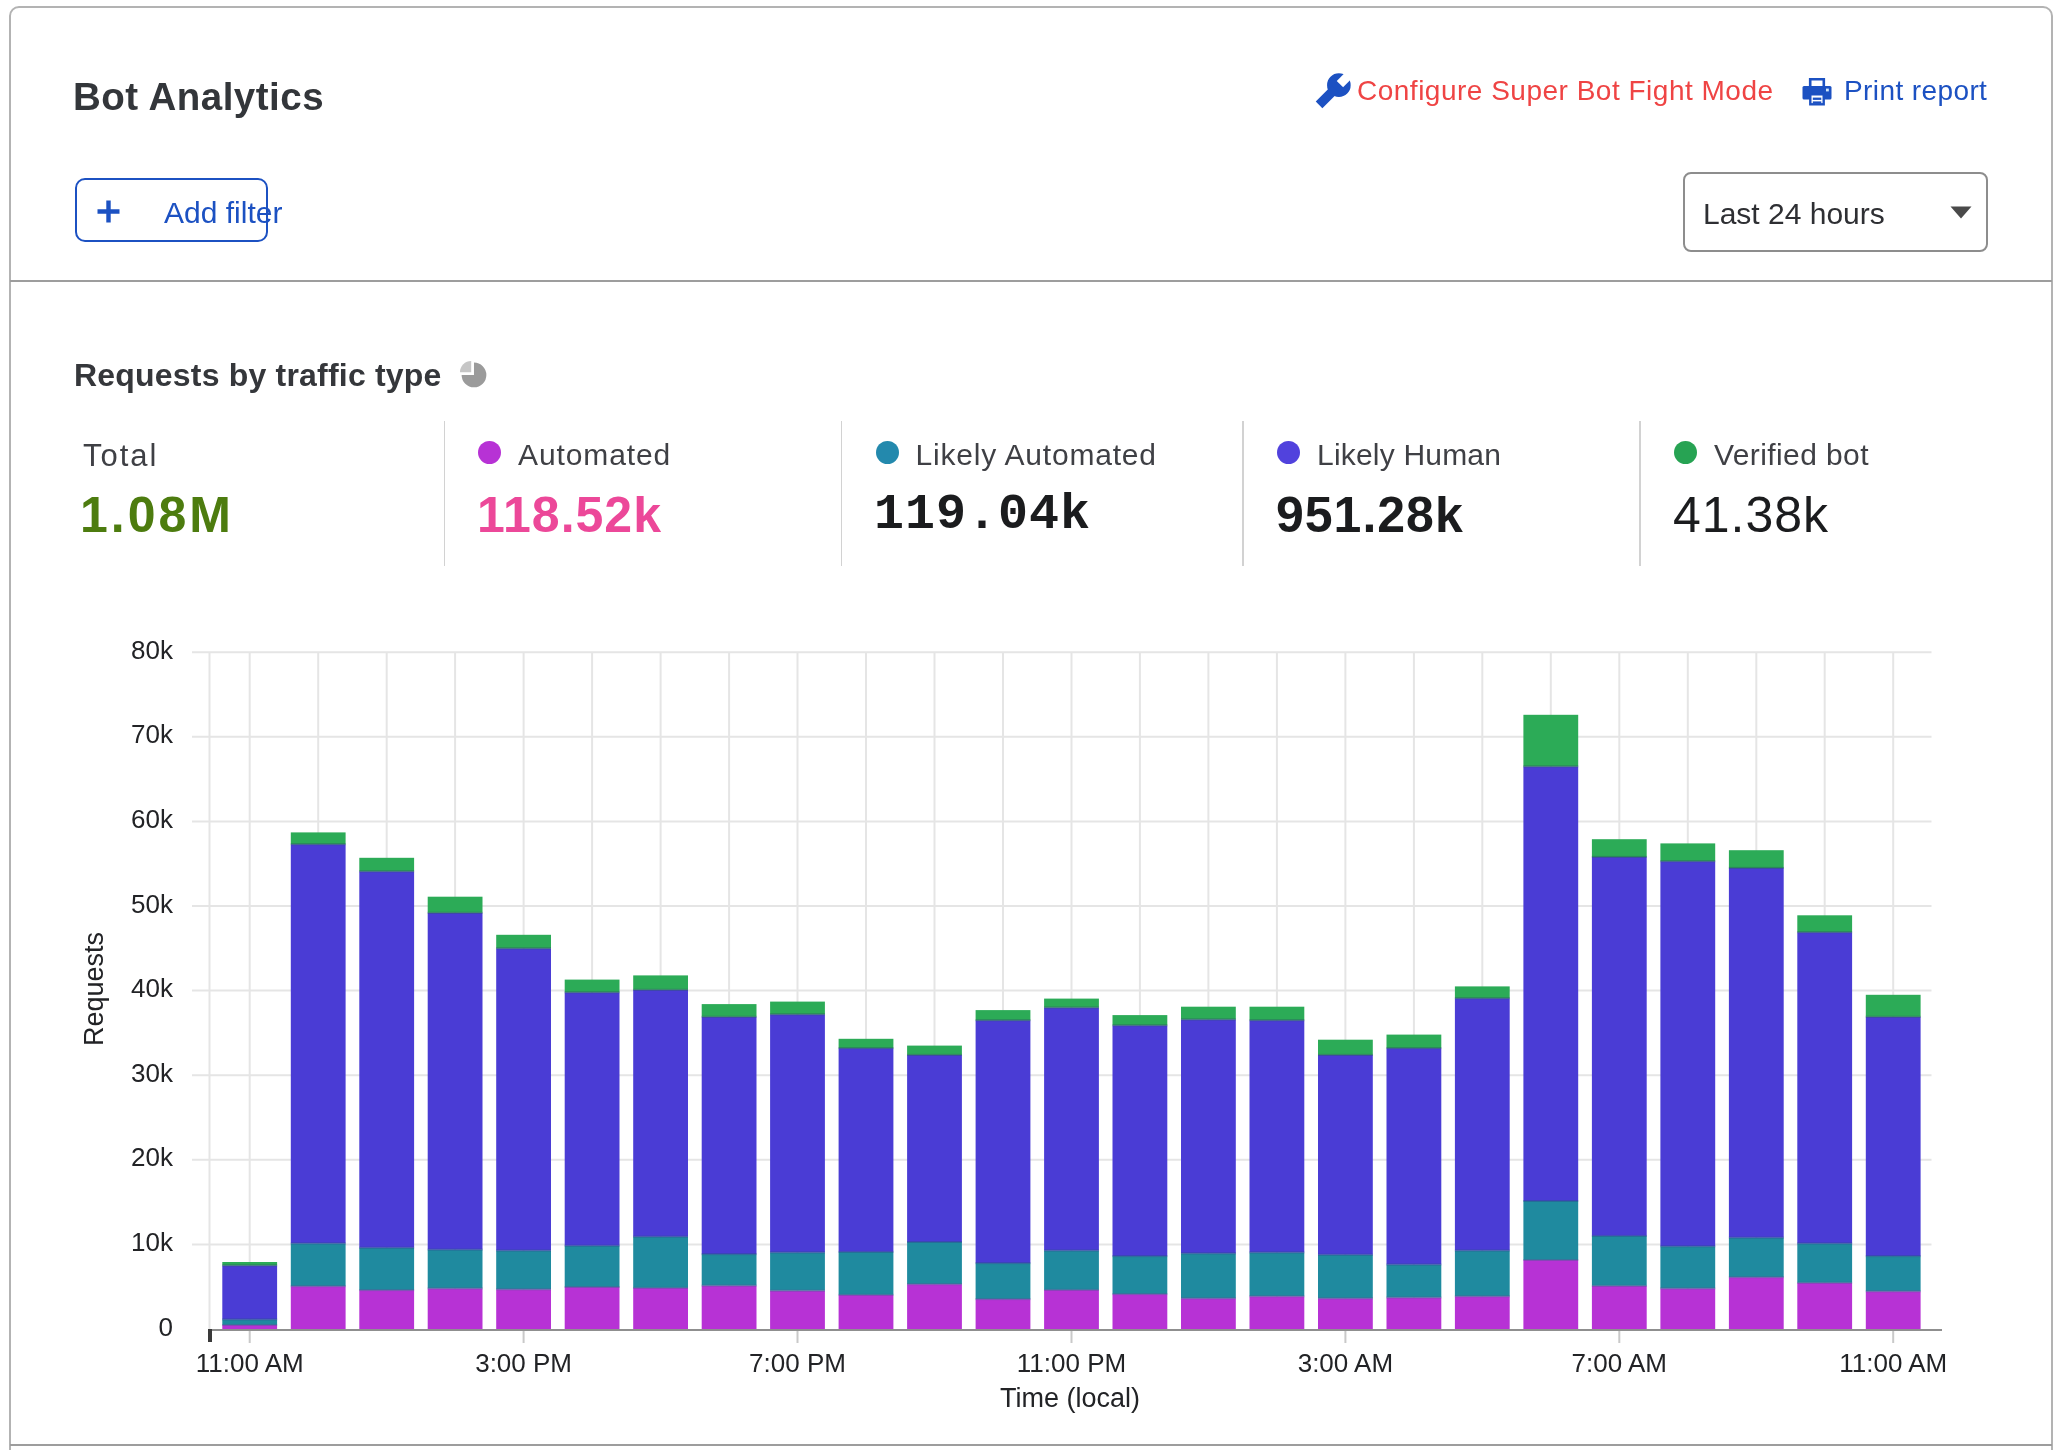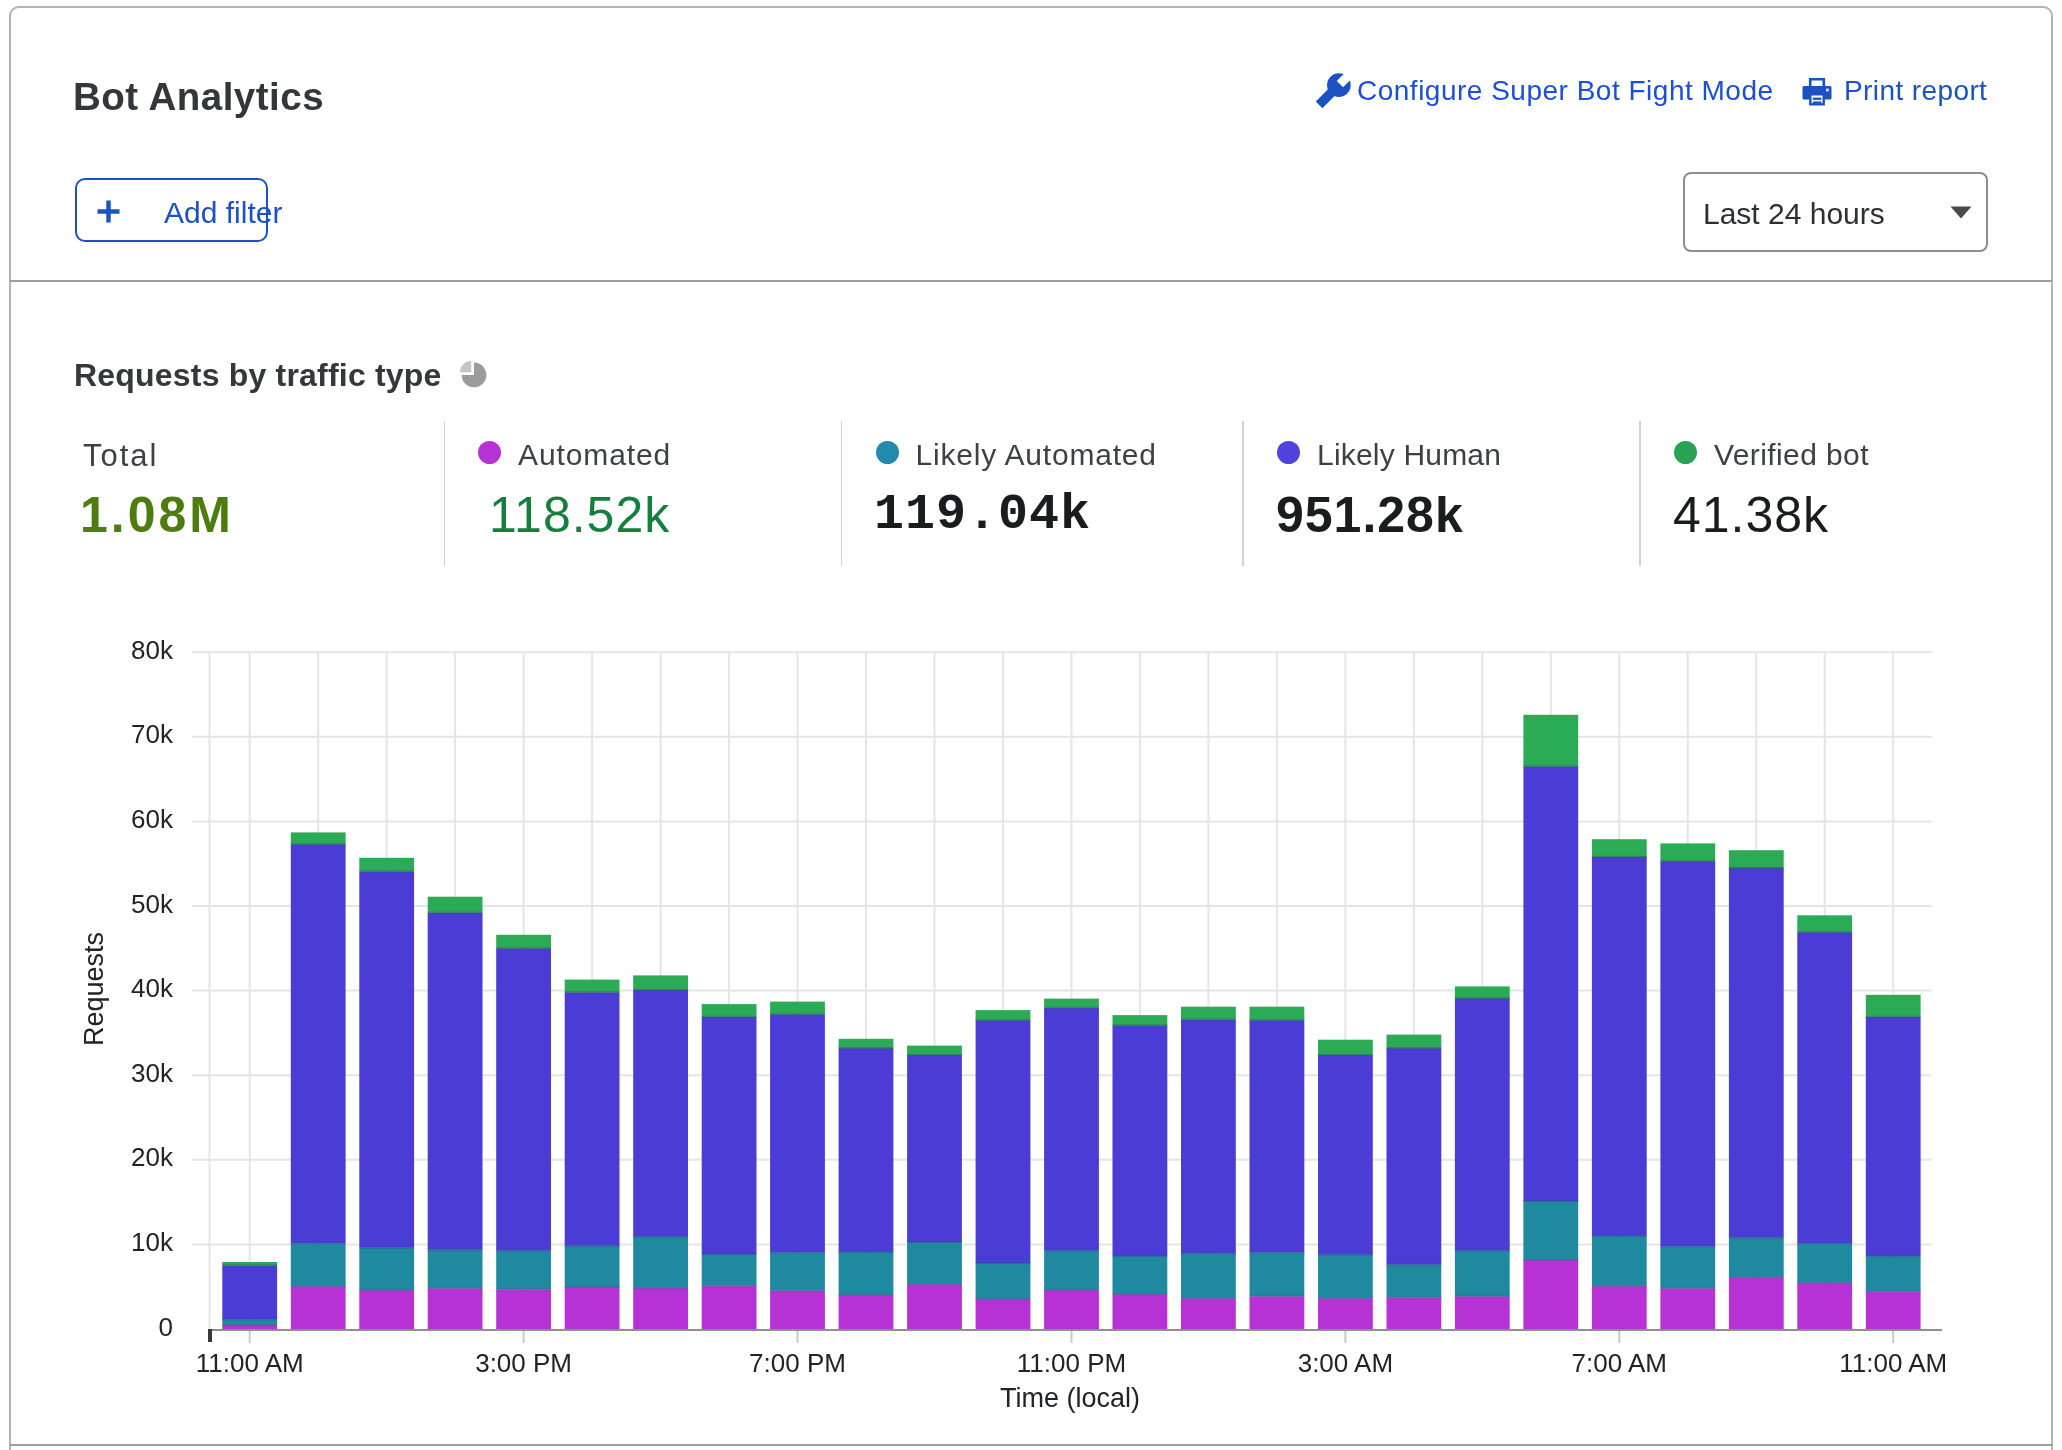--- a/index.html
+++ b/index.html
@@ -15,21 +15,21 @@
 
 <div class="abs" style="left:73px; top:75px; font-size:38.5px; font-weight:bold; color:#33363a; letter-spacing:0.5px;">Bot Analytics</div>
 
 <svg class="abs" style="left:1310px; top:69px;" width="42" height="42" viewBox="0 0 42 42">
  <g transform="translate(22.5,22.5) rotate(45)">
   <circle cx="0" cy="-9" r="11.8" fill="#1c51c2"></circle>
   <rect x="-4.5" y="-26" width="9" height="15.5" fill="#fff"></rect>
   <rect x="-4.7" y="-4" width="9.4" height="23" fill="#1c51c2"></rect>
  </g>
 </svg>
-<div class="abs" style="left:1357px; top:75px; font-size:28px; color:#1d4ed8; letter-spacing:0.5px;">Configure Super Bot Fight Mode</div>
+<div class="abs" style="left:1357px; top:75px; font-size:28px; color:#ef4444; letter-spacing:0.5px;">Configure Super Bot Fight Mode</div>
 <svg class="abs" style="left:1802px; top:78px;" width="30" height="28" viewBox="0 0 30 28">
  <rect x="8.2" y="1.2" width="13.6" height="9" fill="none" stroke="#1c51c2" stroke-width="2.6"></rect>
  <rect x="0.5" y="8" width="29" height="13.5" rx="1.5" fill="#1c51c2"></rect>
  <rect x="24" y="10.6" width="2.8" height="2.8" fill="#cfe6fa"></rect>
  <rect x="8.3" y="16.3" width="13.4" height="10" fill="#fff" stroke="#1c51c2" stroke-width="2.4"></rect>
  <rect x="10.8" y="19.6" width="8.5" height="2.3" fill="#1c51c2"></rect>
  <rect x="10.8" y="23.4" width="8.5" height="2.3" fill="#1c51c2"></rect>
 </svg>
 <div class="abs" style="left:1844px; top:75px; font-size:28px; color:#1c51c2; letter-spacing:0.4px;">Print report</div>
 
@@ -52,21 +52,21 @@
 </svg>
 
 <div class="abs" style="left:443.5px; top:421px; width:1.5px; height:145px; background:#d2d2d2;"></div>
 <div class="abs" style="left:840.5px; top:421px; width:1.5px; height:145px; background:#d2d2d2;"></div>
 <div class="abs" style="left:1242px; top:421px; width:1.5px; height:145px; background:#d2d2d2;"></div>
 <div class="abs" style="left:1639px; top:421px; width:1.5px; height:145px; background:#d2d2d2;"></div>
 <div class="abs" style="left:83px; top:438px; font-size:31px; color:#3f4045; letter-spacing:2px;">Total</div>
 <div class="abs" style="left:80px; top:486px; font-size:50px; font-weight:bold; color:#4d7c0f; letter-spacing:3px;">1.08M</div>
 <div class="abs" style="left:478px; top:441px; width:23px; height:23px; border-radius:50%; background:#b732d5;"></div>
 <div class="abs" style="left:518px; top:438px; font-size:30px; color:#3f4045; letter-spacing:0.9px;">Automated</div>
-<div class="abs" style="left:489px; top:486px; font-size:50px; font-weight:normal; color:#15803d; letter-spacing:1px;">118.52k</div>
+<div class="abs" style="left:477px; top:486px; font-size:50px; font-weight:bold; color:#ec4899; letter-spacing:1px;">118.52k</div>
 <div class="abs" style="left:875.5px; top:441px; width:23px; height:23px; border-radius:50%; background:#2389ad;"></div>
 <div class="abs" style="left:915.5px; top:438px; font-size:30px; color:#3f4045; letter-spacing:0.8px;">Likely Automated</div>
 <div class="abs" style="left:874px; top:486px; font-size:50px; font-weight:bold; color:#1b1c1e; letter-spacing:1px;font-family:Liberation Mono, monospace;">119.04k</div>
 <div class="abs" style="left:1277px; top:441px; width:23px; height:23px; border-radius:50%; background:#5142dd;"></div>
 <div class="abs" style="left:1317px; top:438px; font-size:30px; color:#3f4045; letter-spacing:0.2px;">Likely Human</div>
 <div class="abs" style="left:1276px; top:486px; font-size:50px; font-weight:bold; color:#1b1c1e; letter-spacing:1px;">951.28k</div>
 <div class="abs" style="left:1674px; top:441px; width:23px; height:23px; border-radius:50%; background:#27a353;"></div>
 <div class="abs" style="left:1714px; top:438px; font-size:30px; color:#3f4045; letter-spacing:0.4px;">Verified bot</div>
 <div class="abs" style="left:1673px; top:486px; font-size:50px; font-weight:normal; color:#1b1c1e; letter-spacing:1px;">41.38k</div>
 

